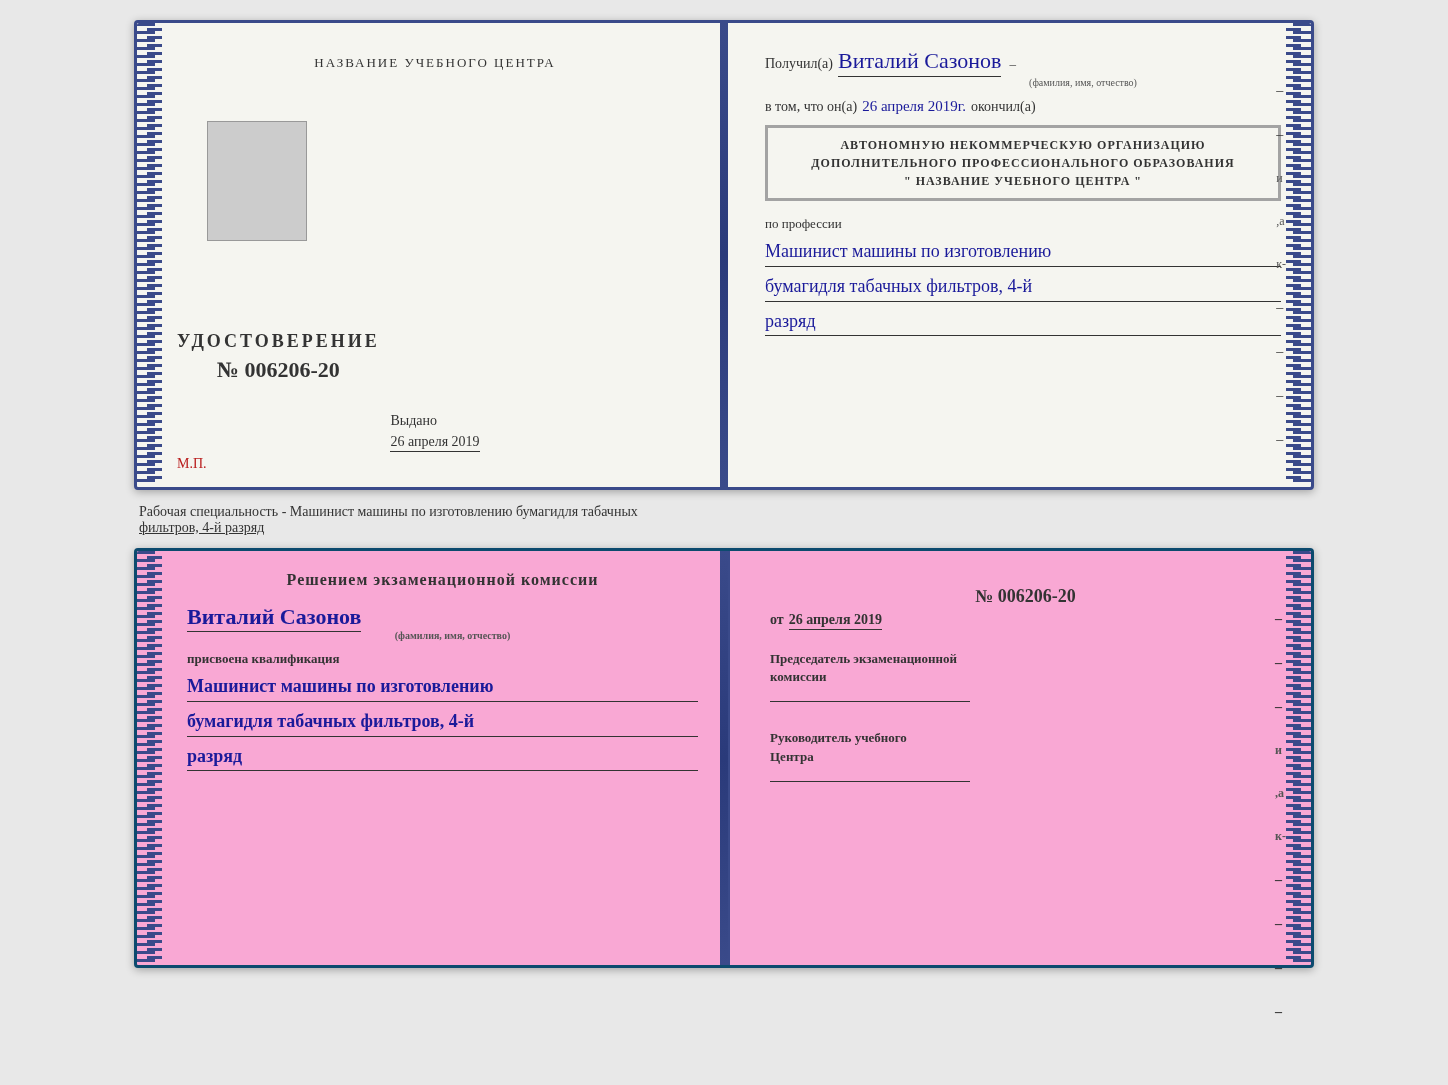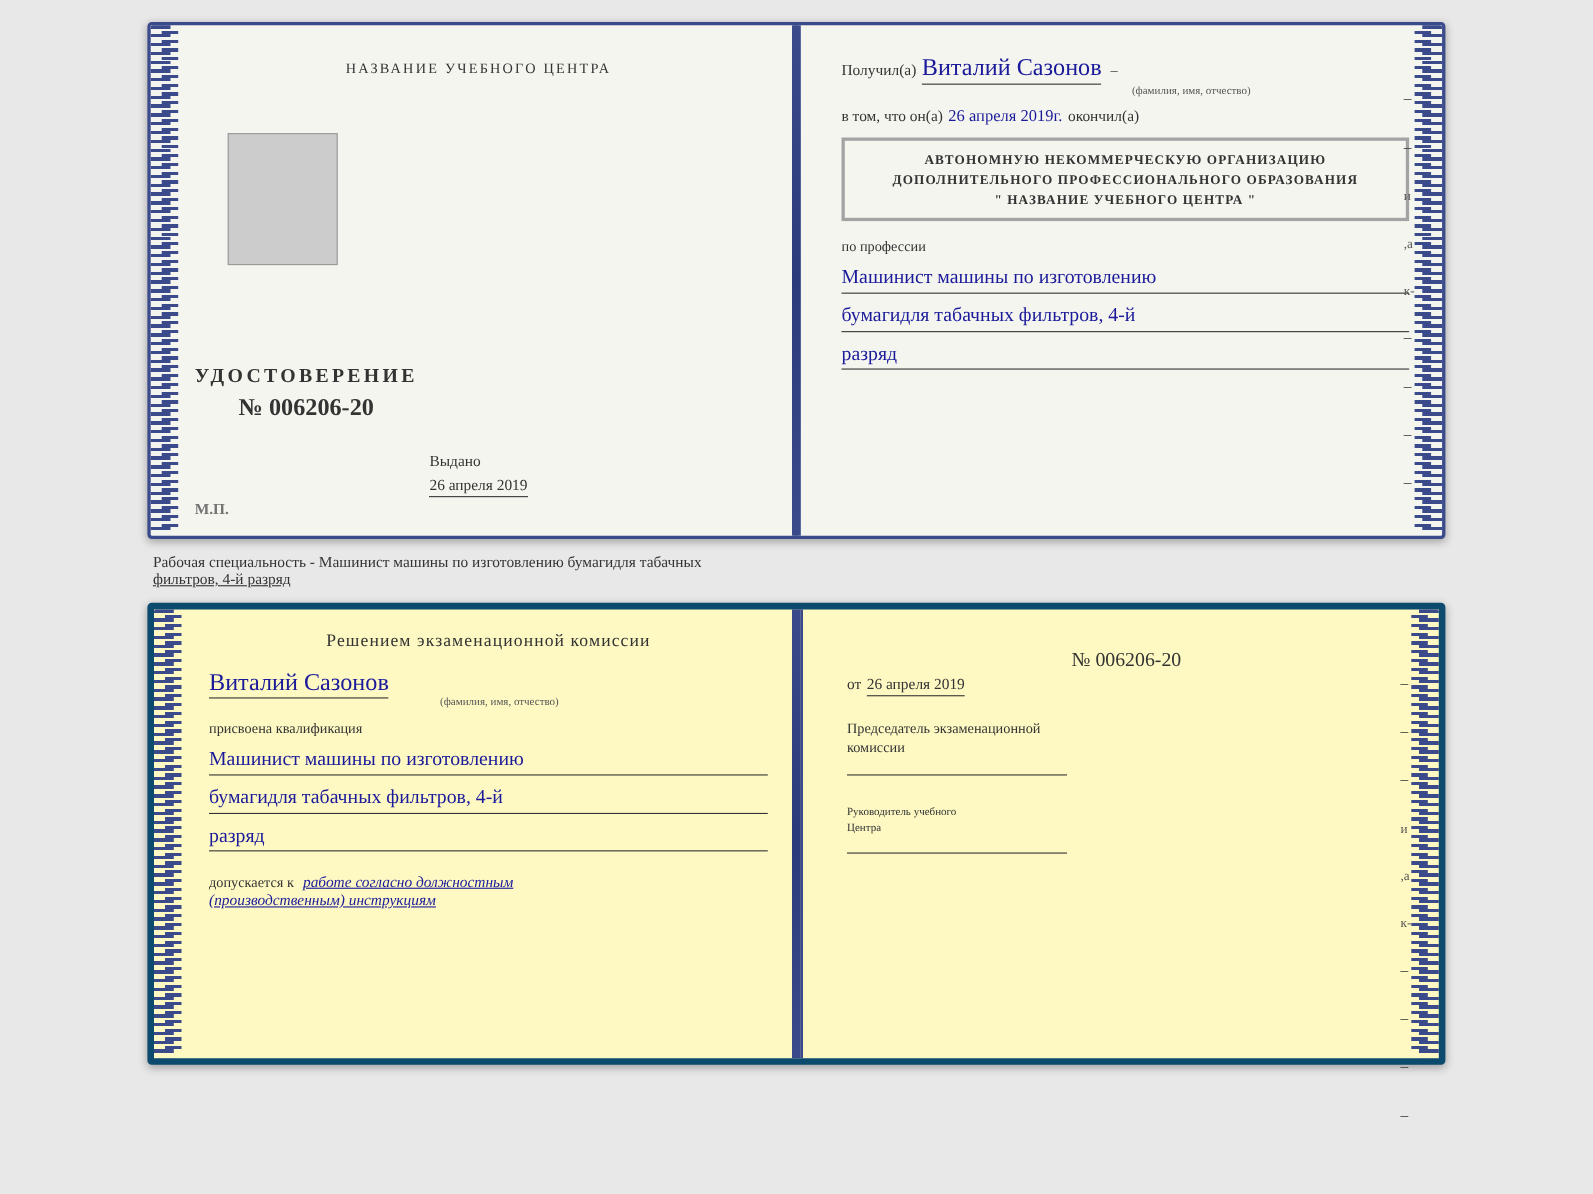--- a/index.html
+++ b/index.html
@@ -140,22 +140,21 @@
       align-items: flex-start;
       gap: 5px;
       flex-direction: column;
     }
 
     .mp-label {
       position: absolute;
       bottom: 15px;
       left: 40px;
       font-size: 14px;
-      color: #737373;
-      font-weight: bold;
+      color: #b91c1c;
     }
 
     .handwritten-name {
       font-family: 'Segoe Script', 'Comic Sans MS', cursive;
       font-size: 22px;
       color: #1a1a9a;
       border-bottom: 1px solid #333;
       padding-bottom: 2px;
     }
 
@@ -207,26 +206,27 @@
       border-bottom: 1px solid #333;
       display: block;
       margin-top: 5px;
       line-height: 1.6;
     }
 
     
     .bottom-book {
       display: flex;
       width: 100%;
-      background: #fef9c3;
-      border: 6px solid #0c4a6e;
+      background: #f9a8d4;
+      border: 3px solid #0c4a6e;
       border-radius: 4px;
       min-height: 420px;
       position: relative;
       box-shadow: 0 2px 8px rgba(0,0,0,0.3);
+      font-weight: bold;
     }
 
     .bottom-left {
       flex: 1;
       border-right: 2px solid #3a4a8a;
       padding: 20px 30px 20px 50px;
       display: flex;
       flex-direction: column;
       position: relative;
     }
@@ -321,21 +321,21 @@
     }
 
     .chairman-label {
       font-size: 13px;
       color: #333;
       margin-top: 20px;
       line-height: 1.4;
     }
 
     .director-label {
-      font-size: 10px;
+      font-size: 13px;
       color: #333;
       margin-top: 20px;
       line-height: 1.4;
     }
 
     
     .right-deco {
       position: absolute;
       right: 0;
       top: 0;
@@ -470,26 +470,20 @@
         <span class="handwritten-name">Виталий Сазонов</span>
       </div>
       <div class="small-label" style="margin-left:20px;">(фамилия, имя, отчество)</div>
 
       <div class="qualification-label">присвоена квалификация</div>
 
       <span class="handwritten-profession">Машинист машины по изготовлению</span>
       <span class="handwritten-profession">бумагидля табачных фильтров, 4-й</span>
       <span class="handwritten-profession">разряд</span>
 
-      <div style="margin-top:20px; font-size:13px; color:#333;">
-        <span>допускается к</span>
-        <span style="text-decoration:underline; margin-left:5px;" class="allowed-handwritten">работе согласно должностным</span>
-        <br>
-        <span style="text-decoration:underline;" class="allowed-handwritten">(производственным) инструкциям</span>
-      </div>
     </div>
 
     <div class="diploma-spine"></div>
 
     <div class="bottom-right">
 
       <div class="protocol-number">№  006206-20</div>
 
       <div class="date-from-line">
         <span style="font-size:14px; color:#333;">от</span>

